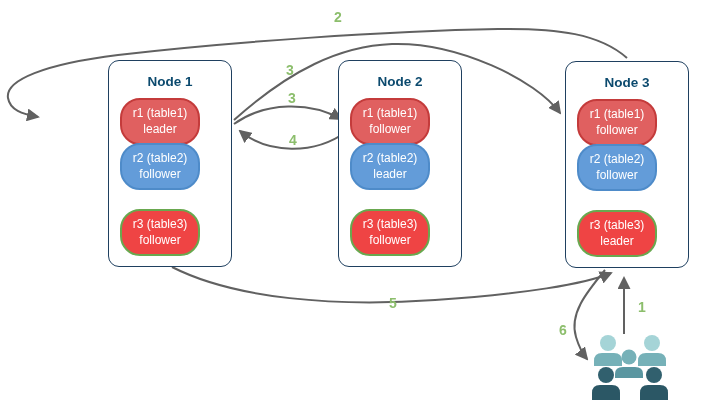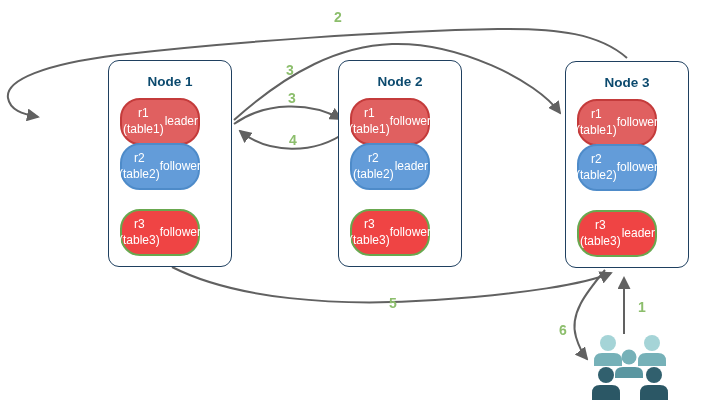--- a/index.html
+++ b/index.html
@@ -12,21 +12,21 @@
     position:absolute;width:124px;height:207px;background:#ffffff;
     border:1.6px solid #1f4060;border-radius:11px;box-sizing:border-box;
   }
   .node-title{
     position:absolute;left:0;top:13px;width:100%;text-align:center;
     font-weight:bold;font-size:13.5px;color:#0c4a6e;
   }
   .replica{
     position:absolute;left:11px;width:80px;height:47px;border-radius:20px;
     border:2px solid;box-sizing:border-box;color:#ffffff;font-size:12px;
-    display:flex;align-items:center;justify-content:center;
+    display:flex;flex-direction:column;align-items:center;justify-content:center;
     line-height:1.3;text-align:center;
   }
   .pos-r1{top:37px}.pos-r2{top:82px}.pos-r3{top:148px}
   .c-red{background:#e06060;border-color:#c43b3b}
   .c-blue{background:#639cd9;border-color:#4e8bc9}
   .c-green{background:#ef4444;border-color:#69a84f}
   .lease{
     position:absolute;height:21px;border-radius:5px;border:1.6px solid;
     box-sizing:border-box;color:#ffffff;font-size:12px;
     display:flex;align-items:center;justify-content:center;padding:0 10px;

